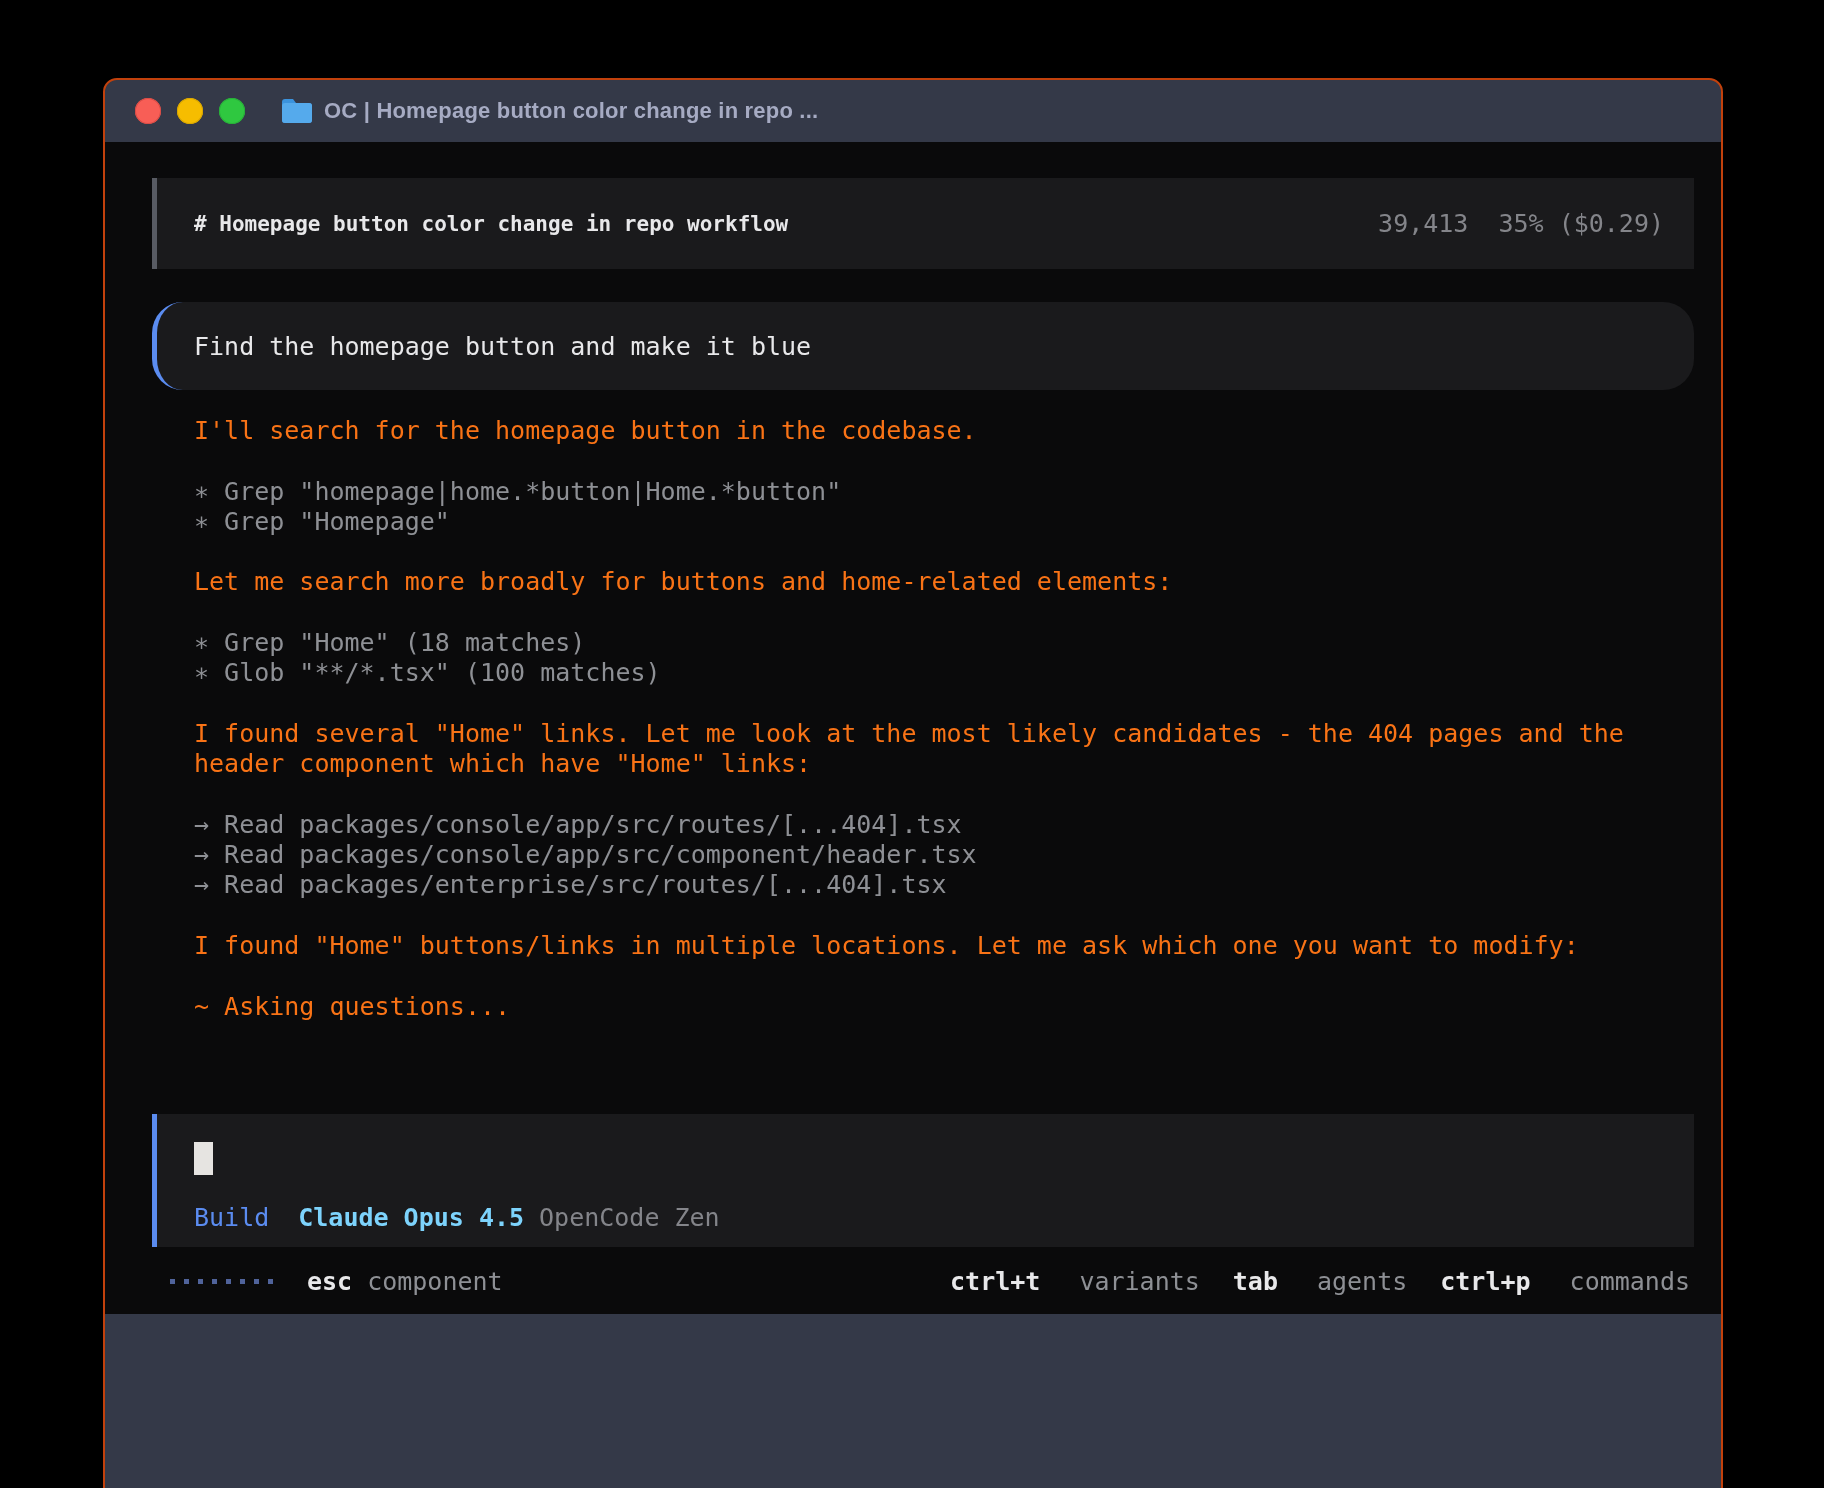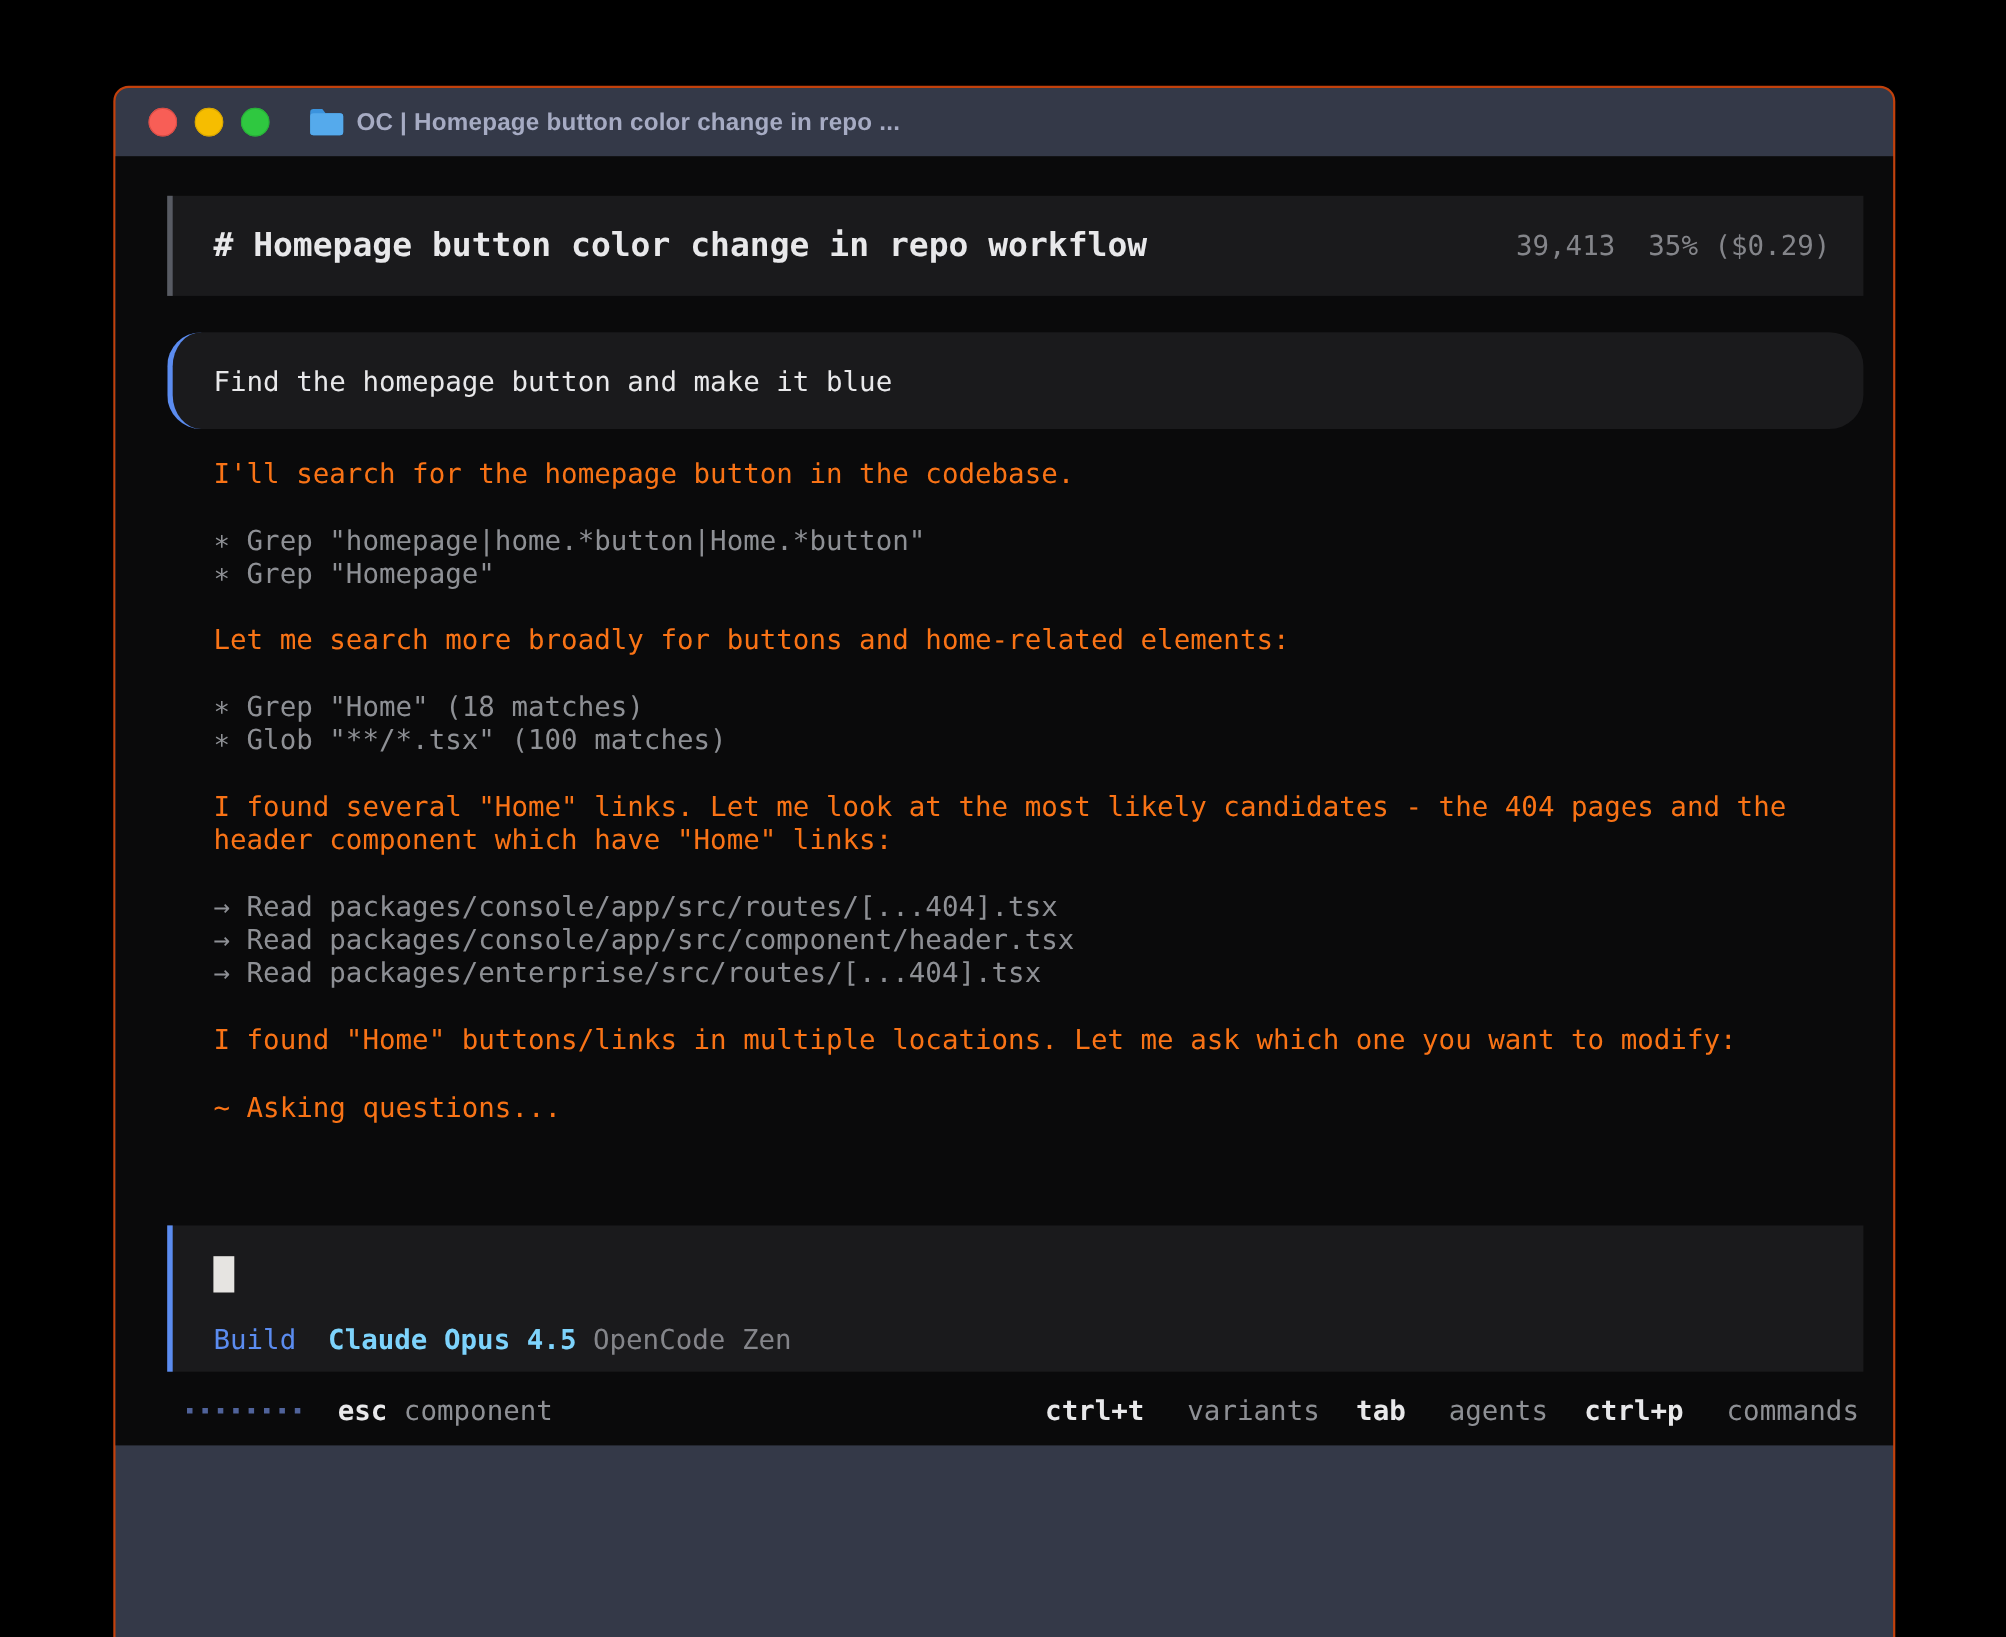--- a/index.html
+++ b/index.html
@@ -30,21 +30,21 @@
   .content{
     position:absolute;left:0;top:62px;width:100%;height:1172px;
     background:#0a0a0b;overflow:hidden;
   }
   .panel{
     position:absolute;left:47px;width:1542px;background:#1a1a1c;
     box-sizing:border-box;border-left:5px solid #585b63;
   }
   .header-panel{top:36px;height:91px;display:flex;align-items:center;
     padding:0 30px 0 37px;justify-content:space-between;}
-  .h-title{font-weight:bold;font-size:30px;color:#e8e8ea;white-space:pre;}
+  .h-title{font-weight:bold;font-size:21px;color:#e8e8ea;white-space:pre;}
   .h-stats{display:flex;gap:30px;font-size:25px;color:#84858a;white-space:pre;}
   .user-panel{top:160px;height:88px;display:flex;align-items:center;
     padding-left:37px;border-left-color:#5b8cf0;border-radius:31px;}
   .user-panel span{font-size:25px;color:#e8e8ea;white-space:pre;}
   .transcript{position:absolute;left:89px;top:274px;}
   .t-line{height:30.3px;font-size:25px;white-space:pre;}
   .t-line.white{color:#f97316;}
   .t-line.gray{color:#8e9095;}
   .agent-line{
     position:absolute;left:88px;top:1050px;height:30px;
@@ -60,21 +60,21 @@
   .agent-model{color:#8e9095;}
   .input-panel{top:972px;height:133px;border-left-color:#5b8cf0;}
   .cursor{position:absolute;left:37px;top:28px;width:19px;height:33px;background:#e6e4e1;}
   .model-line{position:absolute;left:37px;top:89px;font-size:25px;white-space:pre;
     display:flex;align-items:baseline;}
   .m-agent{color:#5b8cf0;margin-right:29px;}
   .m-name{color:#7dd3fc;font-weight:bold;margin-right:15px;}
   .m-provider{color:#84858a;}
   .statusbar{
     position:absolute;left:47px;top:1125px;width:1542px;height:30px;
-    display:flex;align-items:center;justify-content:space-between;
+    display:flex;align-items:flex-start;justify-content:space-between;
     padding:0 4px 0 18px;box-sizing:border-box;font-size:25px;white-space:pre;
   }
   .sb-left{display:flex;align-items:center;}
   .dots{display:inline-flex;gap:9px;align-items:center;margin-right:34px;}
   .dot{width:5px;height:5px;background:#50639b;display:inline-block;}
   .kbd{color:#e8e8ea;font-weight:bold;}
   .klabel{color:#8e9095;margin-left:15px;}
   .sb-right{display:flex;gap:33px;}
   .sc{display:inline-flex;align-items:baseline;gap:24px;}
 </style>

